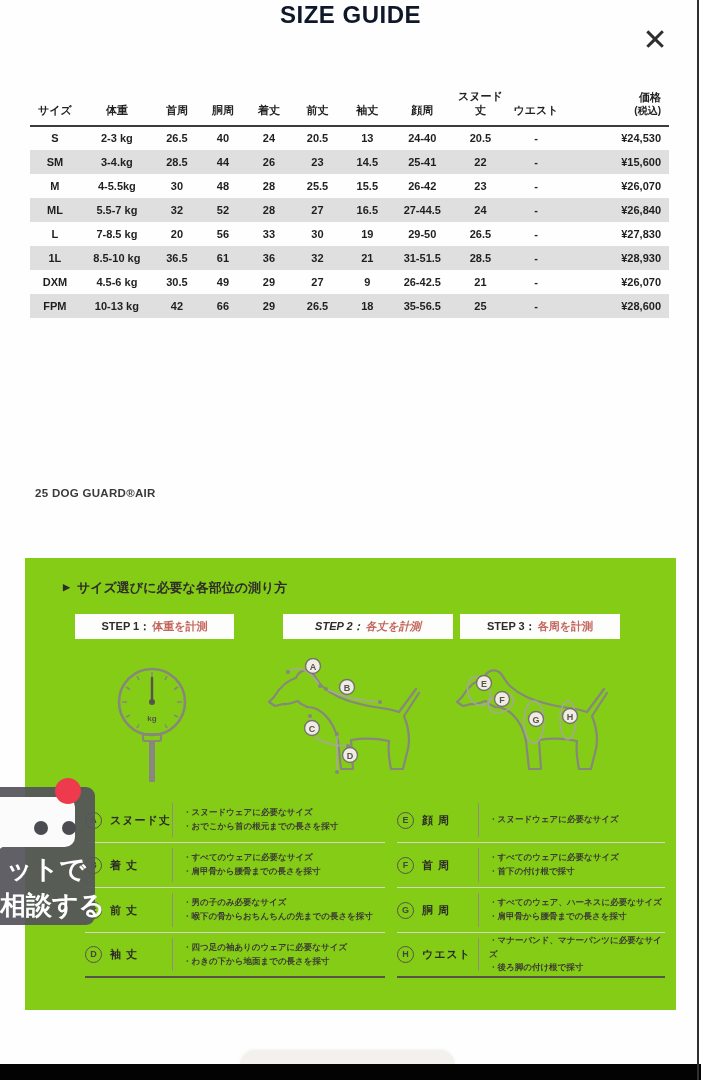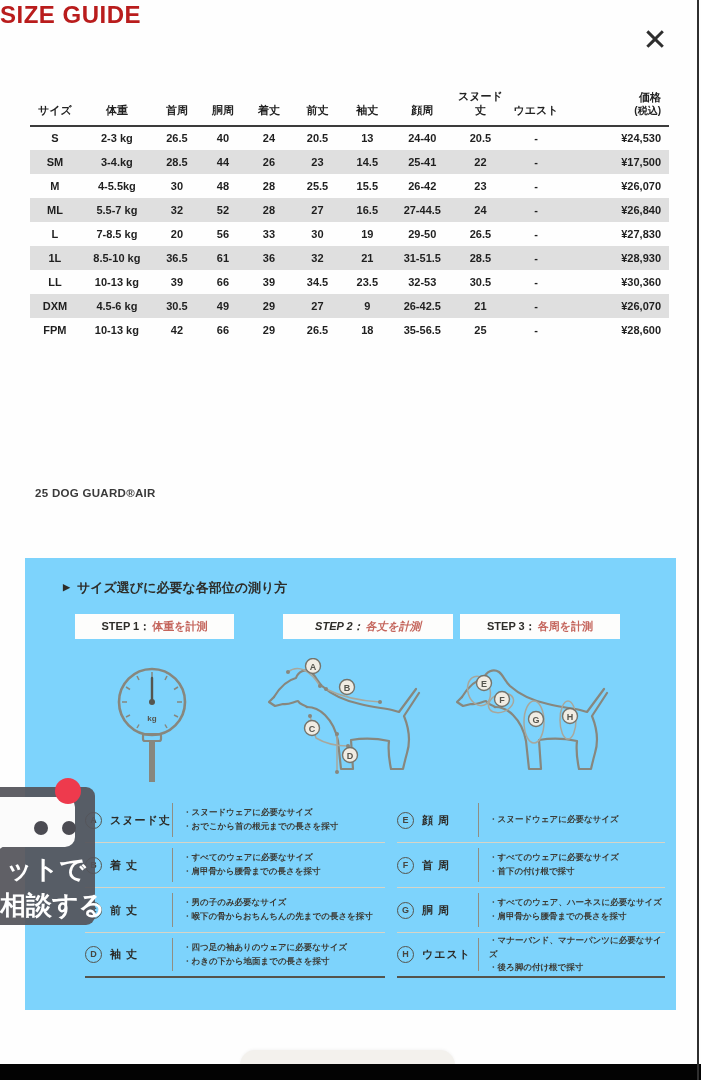--- a/index.html
+++ b/index.html
@@ -1,21 +1,21 @@
 <!DOCTYPE html>
 <html><head>
 <meta charset="utf-8">
 <style>
   * { margin:0; padding:0; box-sizing:border-box; }
   html,body { width:701px; height:1080px; }
   body { font-family:"Liberation Sans", sans-serif; background:#fefefe; color:#2b2b2b; position:relative; overflow:hidden; }
 
   
-  .page-title { position:absolute; top:1px; left:0; width:100%; text-align:left;
-    font-size:24px; font-weight:bold; letter-spacing:.5px; color:#b91c1c; }
+  .page-title { position:absolute; top:1px; left:0; width:100%; text-align:center;
+    font-size:24px; font-weight:bold; letter-spacing:.5px; color:#0f172a; }
   .close-btn { position:absolute; top:18px; right:24px; width:44px; height:44px;
     font-size:30px; font-weight:400; color:#2e2e2e; text-align:center; line-height:44px;
     cursor:pointer; background:none; border:none; }
 
   
   .right-edge { position:absolute; top:0; left:697px; width:2px; height:1080px; background:#2f2f2f; z-index:40; }
 
   
   .table-wrap { position:absolute; left:30px; top:88px; width:639px; }
   table.size-table { width:100%; border-collapse:collapse; font-size:11px; color:#222; }
@@ -26,21 +26,21 @@
   table.size-table td { height:24px; text-align:center; font-weight:bold; color:#1f1f1f; }
   table.size-table td.price { text-align:right; padding-right:8px; }
   table.size-table tbody tr:nth-child(even) { background:#dfdfdf; }
 
   
   .product-label { position:absolute; left:35px; top:487px; font-size:11.5px; font-weight:bold;
     color:#3a3a3a; letter-spacing:.3px; }
 
   
   .measure-panel { position:absolute; left:25px; top:558px; width:651px; height:452px;
-    background:#7dd3fc; }
+    background:#84cc16; }
   .panel-heading { position:absolute; left:38px; top:21px; font-size:13px; font-weight:bold; color:#2e2d29; }
   .heading-marker { font-size:9px; margin-right:7px; vertical-align:2px; }
 
   .steps-row { position:absolute; left:0; top:56px; width:100%; height:26px; }
   .step-box { position:absolute; height:25px; line-height:25px; background:#fdfdfc; text-align:center;
     font-size:11px; font-weight:bold; color:#2e2d29; }
   .step-box:nth-child(1) { left:50px; width:159px; }
   .step-box:nth-child(2) { left:258px; width:170px;font-style:italic; }
   .step-box:nth-child(3) { left:435px; width:160px; }
   .step-red { color:#c4655c; margin-left:2px; }
@@ -172,21 +172,21 @@
           <td>SM</td>
           <td>3-4.kg</td>
           <td>28.5</td>
           <td>44</td>
           <td>26</td>
           <td>23</td>
           <td>14.5</td>
           <td>25-41</td>
           <td>22</td>
           <td>-</td>
-          <td class="price">¥17,500</td>
+          <td class="price">¥15,600</td>
         </tr>
         <tr>
           <td>M</td>
           <td>4-5.5kg</td>
           <td>30</td>
           <td>48</td>
           <td>28</td>
           <td>25.5</td>
           <td>15.5</td>
           <td>26-42</td>
@@ -225,33 +225,20 @@
           <td>8.5-10 kg</td>
           <td>36.5</td>
           <td>61</td>
           <td>36</td>
           <td>32</td>
           <td>21</td>
           <td>31-51.5</td>
           <td>28.5</td>
           <td>-</td>
           <td class="price">¥28,930</td>
-        </tr>
-        <tr>
-          <td>LL</td>
-          <td>10-13 kg</td>
-          <td>39</td>
-          <td>66</td>
-          <td>39</td>
-          <td>34.5</td>
-          <td>23.5</td>
-          <td>32-53</td>
-          <td>30.5</td>
-          <td>-</td>
-          <td class="price">¥30,360</td>
         </tr>
         <tr>
           <td>DXM</td>
           <td>4.5-6 kg</td>
           <td>30.5</td>
           <td>49</td>
           <td>29</td>
           <td>27</td>
           <td>9</td>
           <td>26-42.5</td>

